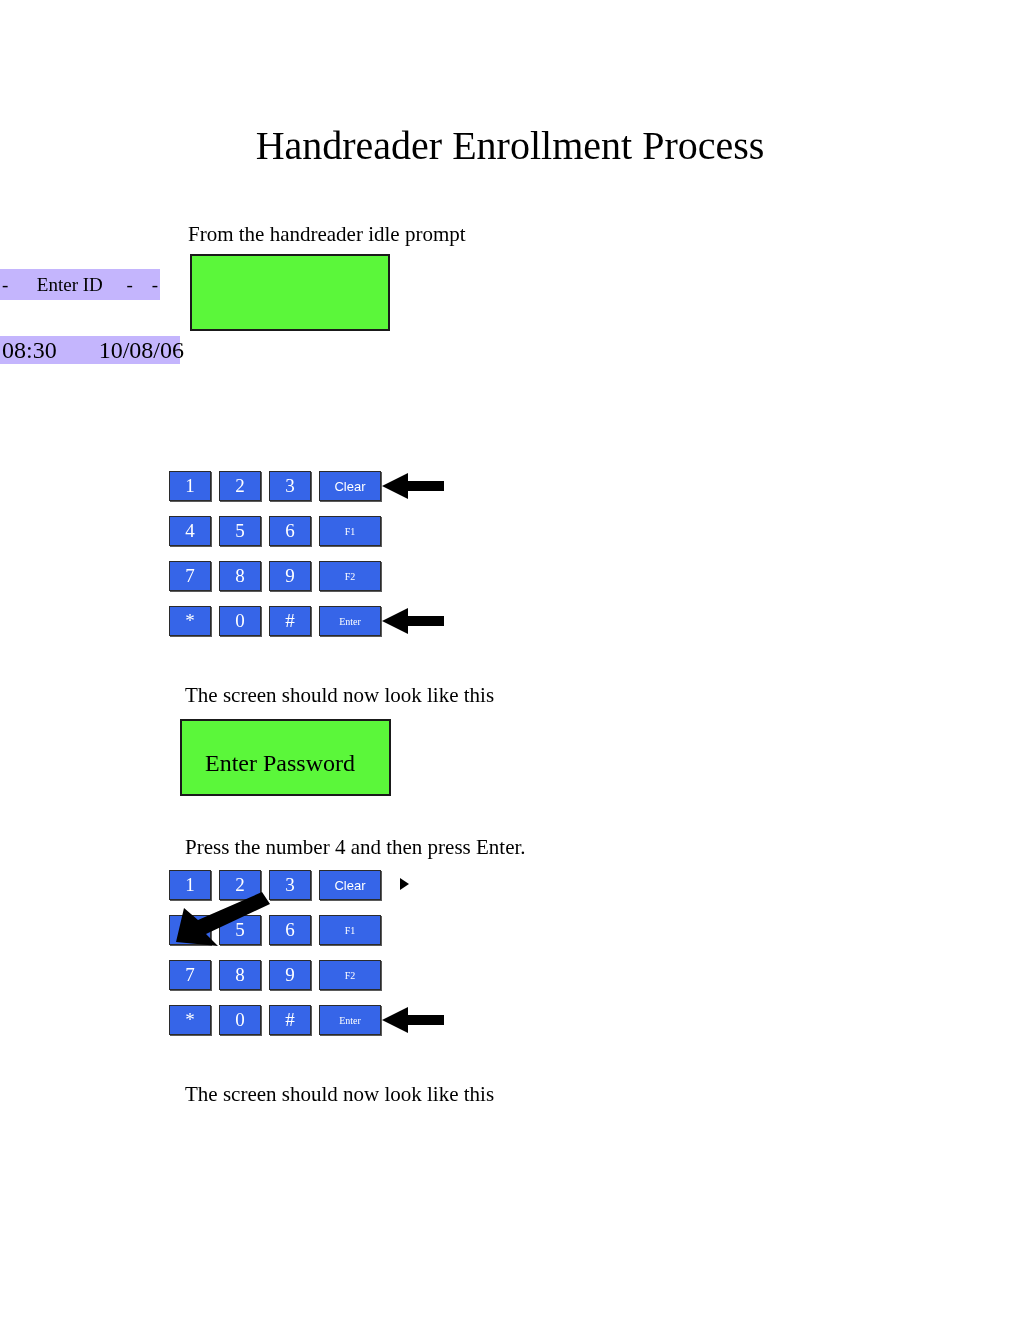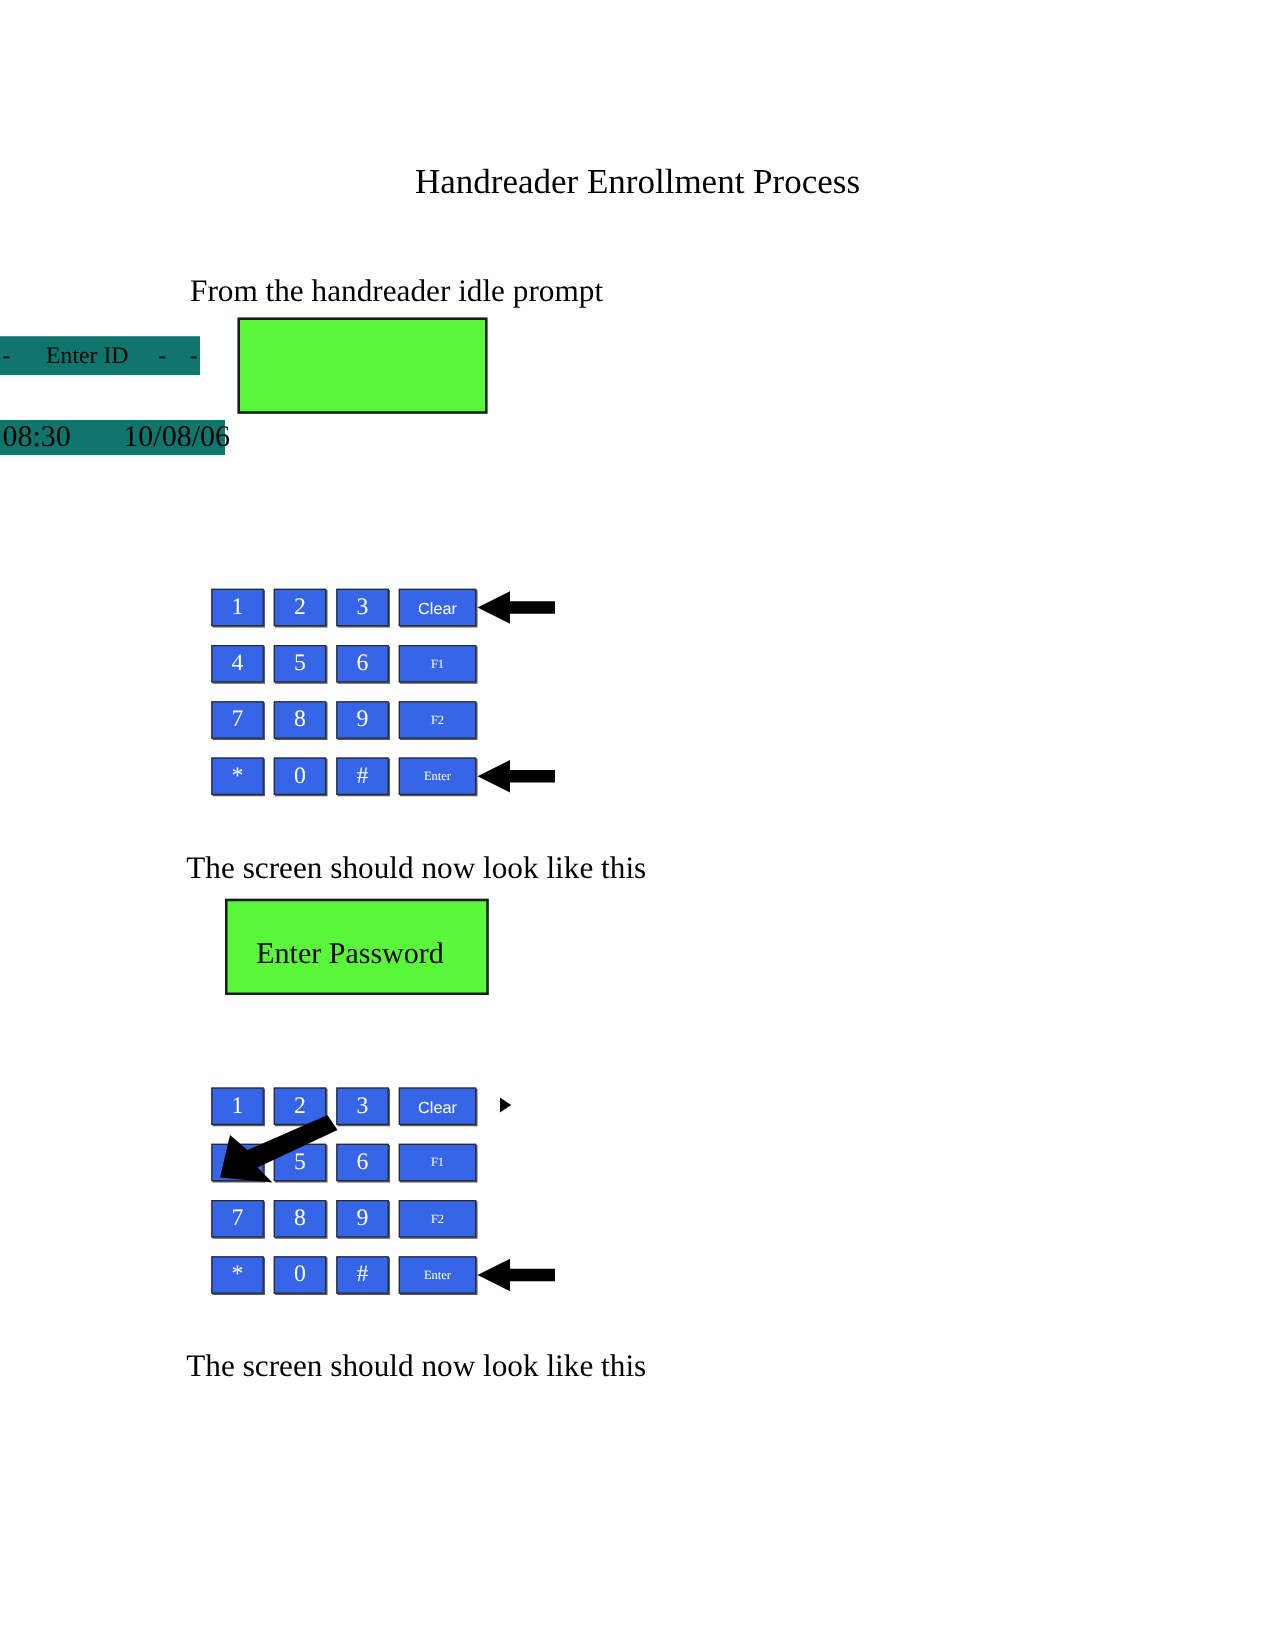--- a/index.html
+++ b/index.html
@@ -18,44 +18,45 @@
 
   .page { position: absolute; inset: 0; }
 
   
   .doc-title {
     position: absolute;
     left: 0;
     top: 122px;
     width: 1020px;
     text-align: center;
-    font-size: 28px;
+    font-size: 40px;
     line-height: 48px;
     font-weight: normal;
     letter-spacing: 0px;
     white-space: nowrap;
   }
 
   
   .caption {
     position: absolute;
-    font-size: 25px;
+    font-size: 21px;
     line-height: 26px;
     white-space: nowrap;
+    margin-left: 36px;
   }
   .cap-1 { left: 152px; top: 221px; }
   .cap-2 { left: 152px; top: 435px; }
   .cap-3 { left: 149px; top: 682px; }
   .cap-4 { left: 149px; top: 834px; }
   .cap-5 { left: 149px; top: 1081px; }
 
   
   .lcd-bar {
     position: absolute;
-    background: #0f766e;
+    background: #c4b5fd;
     font-size: 19px;
     line-height: 1;
     display: flex;
     align-items: center;
     white-space: pre;
     color: #000;
   }
   .lcd-enter-id {
     left: 0px;
     top: 269px;
@@ -243,20 +244,21 @@
     <span class="head"></span>
     <span class="tail"></span>
   </div>
 
   <div class="caption cap-3">The screen should now look like this</div>
 
   <div class="lcd-box lcd-box-pass">
     <span class="lcd-text">Enter Password</span>
   </div>
 
+  <div class="caption cap-4">Press the number 4 and then press Enter.</div>
 
   <div class="keypad keypad-2">
     <div class="key key-num c0 r0">1</div>
     <div class="key key-num c1 r0">2</div>
     <div class="key key-num c2 r0">3</div>
     <div class="key key-fn  c3 r0">Clear</div>
 
     <div class="key key-num c0 r1">4</div>
     <div class="key key-num c1 r1">5</div>
     <div class="key key-num c2 r1">6</div>

